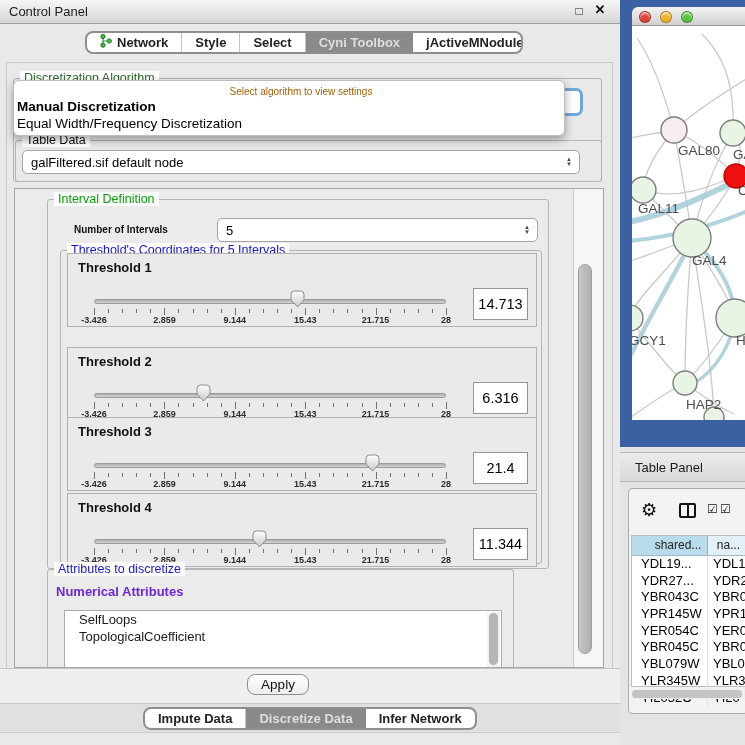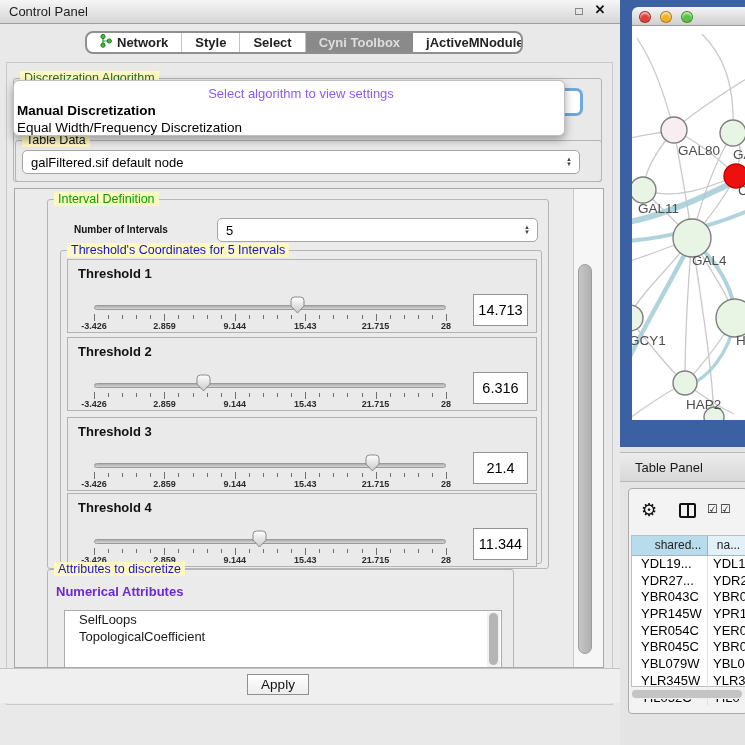--- a/index.html
+++ b/index.html
@@ -18,30 +18,30 @@
     background:#fff; border:2px solid #8f8f8f; border-radius:8px; display:flex; overflow:hidden; }
   .tab { display:flex; align-items:center; justify-content:center; gap:5px;
     font-size:13px; font-weight:700; color:#222; padding:0 13px; border-right:1px solid #c3c3c3; white-space:nowrap; }
   .tab:last-child { border-right:none; }
   .tab.selected { background:#8a8a8a; color:#dedede; border-right:none; }
 
   #left-inset { position:absolute; left:6px; top:62px; width:607px; height:643px;
     border:1px solid #c9c9c9; background:#e9e9e9; }
 
   .titled-group { position:absolute; border:1px solid #b5b5b5; border-radius:3px; }
-  .group-title { position:absolute; top:-8px; left:6px; background:#fef9c3; padding:0 4px; font-size:12.5px; white-space:nowrap; }
+  .group-title { position:absolute; top:-8px; left:6px; background:#ffffff; padding:0 4px; font-size:12.5px; white-space:nowrap; }
 
   #algo-group { left:13px; top:78px; width:589px; height:104px; }
   #algo-title { color:#2d6a2d; }
   #algo-combo { position:absolute; left:20px; top:88px; width:563px; height:28px;
     background:#fff; border:3px solid #6fa8dc; border-radius:7px; }
 
   #popup { position:absolute; left:13px; top:80px; width:552px; height:56px; background:#fff;
     border:1px solid #bdbdbd; border-radius:6px; box-shadow:0 4px 10px rgba(0,0,0,.35); z-index:5; overflow:hidden; }
-  #popup .hint { text-align:center; font-size:13px; color:#8b5cf6; margin-top:5px;margin-left:24px; }
+  #popup .hint { text-align:center; font-size:10px; color:#a16207; margin-top:5px;margin-left:24px; }
   #popup .opt { font-size:13.5px; color:#000; padding-left:3px; margin-top:2px; }
   #popup .opt.bold { font-weight:700; }
 
   #tabledata-group { left:15px; top:140px; width:587px; height:42px; }
   #tabledata-title { color:#111; }
   .combo { background:#fff; border:1px solid #a5a5a5; border-radius:5px; position:absolute; }
   .combo .val { position:absolute; left:8px; top:0; font-size:13px; color:#000; line-height:22px; white-space:nowrap; }
   .spin { position:absolute; right:7px; top:50%; transform:translateY(-50%); display:flex; flex-direction:column; align-items:center; }
   .spin span { font-size:6px; line-height:5px; color:#444; }
   #tabledata-combo { left:22px; top:150px; width:558px; height:24px;padding-left:36px; }
@@ -77,21 +77,21 @@
   #attr-group { left:32px; top:380px; width:467px; height:110px; }
   #attr-title { color:#1414cc; }
   #attr-subtitle { position:absolute; left:8px; top:14px; font-size:13px; font-weight:700; color:#6d28d9; }
   #attr-list { position:absolute; left:16px; top:40px; width:438px; height:60px; background:#fff; border:1px solid #ababab; overflow:hidden; }
   .attr-item { font-size:13px; color:#1a1a1a; padding:1px 0 1px 14px; height:17px; white-space:nowrap; }
   #attr-scroll { position:absolute; right:1px; top:1px; width:13px; height:58px; background:#f2f2f2; }
   #attr-scroll .thumb { position:absolute; left:2px; top:1px; width:9px; height:52px; background:#b5b5b5; border-radius:5px; }
 
   #apply-bar { position:absolute; left:0; top:668px; width:620px; height:35px; background:#efefef; border-top:1px solid #c3c3c3; }
   #apply-btn { position:absolute; left:247px; top:5px; width:62px; height:21px; background:linear-gradient(#ffffff,#ededed);
-    border:1px solid #8f8f8f; border-radius:0; font-size:13.5px; color:#111; text-align:center; line-height:19px; }
+    border:1px solid #8f8f8f; border-radius:8px; font-size:13.5px; color:#111; text-align:center; line-height:19px; }
 
   #bottom-strip { position:absolute; left:0; top:703px; width:620px; height:30px; background:#e0e0e0;
     border-top:1px solid #c8c8c8; border-bottom:1px solid #cccccc; }
   #modebar { position:absolute; left:143px; top:3px; height:23px; background:#fff; border:2px solid #8f8f8f; border-radius:8px; display:flex; overflow:hidden; }
 
   
   #right { position:absolute; left:620px; top:0; width:125px; height:745px; background:#e4e4e4; }
   #net-blue { position:absolute; left:0; top:0; width:125px; height:447px; background:#3b61a3; }
   #net-window { position:absolute; left:12px; top:7px; width:120px; height:413px; }
   #net-titlebar { position:absolute; left:0; top:0; width:120px; height:19px;
@@ -191,21 +191,21 @@
       <div id="numint-combo" class="combo">
         <span class="val">5</span>
         <span class="spin">
             <span>▲</span>
             <span>▼</span>
           </span>
       </div>
       <div id="thr-group" class="titled-group">
         <span id="thr-title" class="group-title">Threshold's Coordinates for 5 Intervals</span>
 
-      <div class="thr-box" style="top: 8px;">
+      <div class="thr-box" style="top: 2px;">
             <div class="thr-label">Threshold 1</div>
             <div class="thr-track"></div>
             <div class="thr-handle" style="left: 221.673px;"><svg width="15" height="18" viewBox="0 0 15 18">
                 <defs>
                   <linearGradient id="hg0" x1="0" y1="0" x2="0" y2="1">
                     <stop offset="0" stop-color="#ffffff"></stop>
                     <stop offset="1" stop-color="#c9c9c9"></stop>
                   </linearGradient>
                 </defs>
                 <path d="M1,4.5 Q1,1 4.5,1 L10.5,1 Q14,1 14,4.5 L14,10 L7.5,17 L1,10 Z" fill="url(#hg0)" stroke="#8a8a8a"></path>
@@ -241,21 +241,21 @@
             <div class="thr-ticklabels">
               <b style="left: 0%;">-3.426</b>
               <b style="left: 20%;">2.859</b>
               <b style="left: 40%;">9.144</b>
               <b style="left: 60%;">15.43</b>
               <b style="left: 80%;">21.715</b>
               <b style="left: 100%;">28</b>
             </div>
             <div class="thr-value">14.713</div>
           </div>
-          <div class="thr-box" style="top: 86px;">
+          <div class="thr-box" style="top: 96px;">
             <div class="thr-label">Threshold 2</div>
             <div class="thr-track"></div>
             <div class="thr-handle" style="left: 127.619px;"><svg width="15" height="18" viewBox="0 0 15 18">
                 <defs>
                   <linearGradient id="hg1" x1="0" y1="0" x2="0" y2="1">
                     <stop offset="0" stop-color="#ffffff"></stop>
                     <stop offset="1" stop-color="#c9c9c9"></stop>
                   </linearGradient>
                 </defs>
                 <path d="M1,4.5 Q1,1 4.5,1 L10.5,1 Q14,1 14,4.5 L14,10 L7.5,17 L1,10 Z" fill="url(#hg1)" stroke="#8a8a8a"></path>
@@ -415,20 +415,33 @@
 
     <div id="vscroll">
       <div class="thumb"></div>
     </div>
   </div>
 
   <div id="apply-bar">
     <div id="apply-btn">Apply</div>
   </div>
 
+  <div id="bottom-strip">
+    <div id="modebar">
+        <div class="tab">
+          <span>Impute Data</span>
+        </div>
+        <div class="tab selected">
+          <span>Discretize Data</span>
+        </div>
+        <div class="tab">
+          <span>Infer Network</span>
+        </div>
+      </div>
+  </div>
 
   <div id="right">
     <div id="net-blue"></div>
     <div id="net-window">
       <div id="net-titlebar">
           <span class="light" style="left: 7px; background: rgb(223, 64, 55);"></span>
           <span class="light" style="left: 28px; background: rgb(243, 177, 40);"></span>
           <span class="light" style="left: 49px; background: rgb(88, 195, 62);"></span>
         </div>
       <div id="net-canvas">

